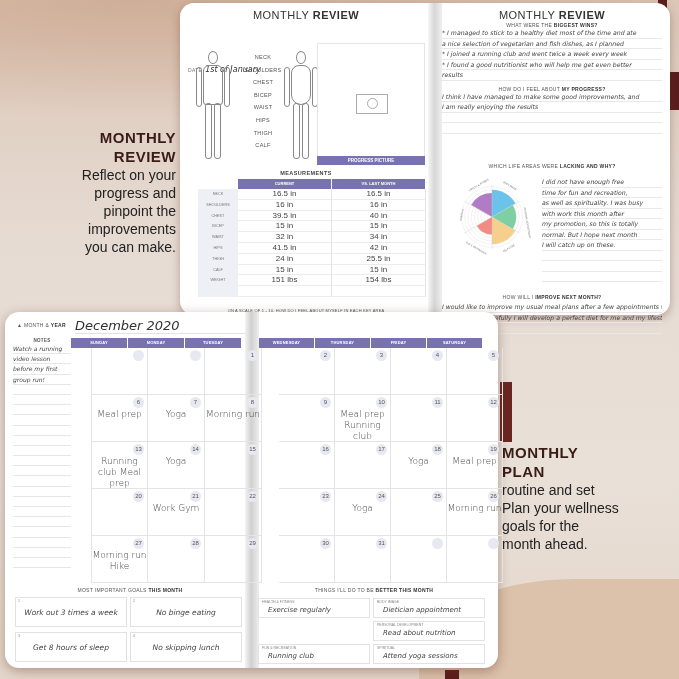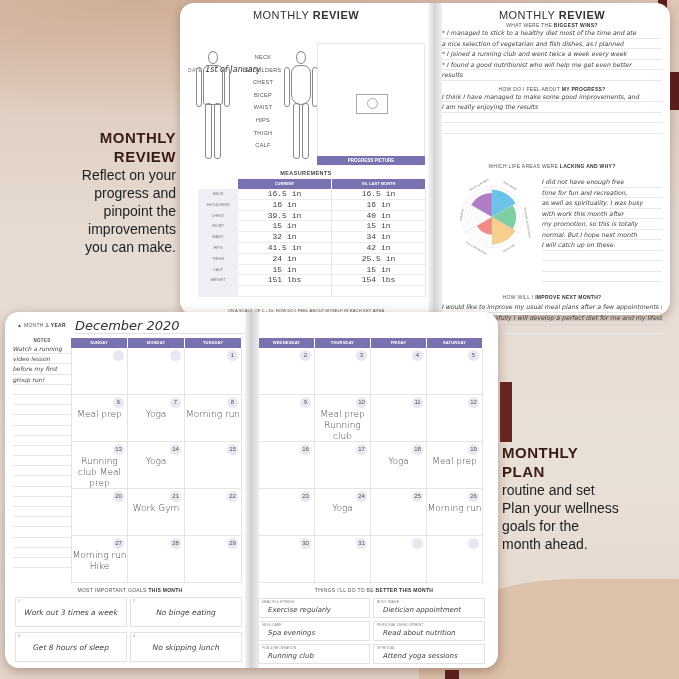--- a/index.html
+++ b/index.html
@@ -57,21 +57,21 @@
   .photo-label {
     position:absolute; left:129px; top:147px; width:108px; height:9px;
     background:#7873b0; color:#fff; font-size:4.5px; font-weight:bold; text-align:center; line-height:9px;
   }
   .meas-title { position:absolute; left:0; top:161px; width:236px; text-align:center; font-size:5.5px; font-weight:bold; color:#444; letter-spacing:0.4px; }
   .meas-table { position:absolute; left:10px; top:170px; width:228px; }
   .meas-head { display:flex; margin-left:40px; }
   .meas-head div { flex:1; background:#7873b0; color:#fff; font-size:4px; font-weight:bold; text-align:center; height:10px; line-height:10px; border-right:1px solid #fff; }
   .meas-row { display:flex; height:10.8px; }
   .meas-row .lbl { width:40px; background:#eef0f6; font-size:3.8px; color:#777; text-align:center; line-height:10.8px; text-transform:uppercase; }
-  .meas-row .v { flex:1; font-size:8px; color:#444; text-align:center; line-height:10.8px; border-bottom:1px solid #ececec; border-right:1px solid #e4e4e4; font-family:Liberation Mono, monospace; font-weight:200; }
+  .meas-row .v { flex:1; font-size:8px; color:#444; text-align:center; line-height:10.8px; border-bottom:1px solid #ececec; border-right:1px solid #e4e4e4; font-family:Liberation Sans, sans-serif; font-weight:200; }
   .scale-note { position:absolute; left:0; top:299px; width:236px; text-align:center; font-size:4px; color:#555; letter-spacing:0.2px; }
 
   
   .tr { position: absolute; left: 262px; top: 6px; width: 220px; }
   .sec-q { font-size: 5px; color: #555; text-align: center; letter-spacing: 0.3px; text-transform: uppercase; }
   .sec-q b { color:#333; }
   .hand-lines div { font-size: 6.2px; color:#444; height: 10.5px; line-height: 10.5px; border-bottom: 1px solid #e8e8e8; white-space: nowrap; overflow: hidden; font-family:"DejaVu Sans", sans-serif; font-style: italic; font-weight:200; }
   .wheel { position:absolute; left:10px; top:168px; width:80px; height:80px; }
   .lacking-text { position:absolute; left:100px; top:168px; width:120px; }
 
@@ -87,21 +87,21 @@
   }
   .my-label { position:absolute; left:12px; top:10px; font-size:5px; color:#555; letter-spacing:0.3px; }
   .my-label b { color:#333; }
   .my-value { position:absolute; left:70px; top:6px; width:170px; font-size:13px; border-bottom:1px solid #e2e2e2; color:#333; font-family:"DejaVu Sans", sans-serif; font-style: italic; font-weight:200; }
   .notes-col { position:absolute; left:8px; top:26px; width:58px; }
   .notes-col .nlabel { font-size:4.5px; font-weight:bold; color:#555; text-align:center; margin-bottom:1px; letter-spacing:0.3px; }
   .notes-col .nline { font-size:6px; height:10.2px; line-height:10.2px; border-bottom:1px solid #e6e6e6; color:#444; white-space:nowrap; font-family:"DejaVu Sans", sans-serif; font-style: italic; font-weight:200; }
   .cal { position:absolute; top:26px; }
   .cal-head { display:flex; }
   .cal-head div { background:#7873b0; color:#fff; font-size:4px; font-weight:bold; text-align:center; height:10px; line-height:10px; border-right:1px solid #fff; letter-spacing:0.2px; }
-  .cal-row { display:flex; }
+  .cal-row { display:flex;margin-left:20px; }
   .cal-cell { position:relative; height:47px; border-right:1px solid #e4e4e4; border-bottom:1px solid #e4e4e4; }
   .cal-cell .num {
     position:absolute; right:3px; top:2px; width:11px; height:11px; border-radius:50%;
     background:#e8e8f2; color:#555; font-size:6px; text-align:center; line-height:11px;
   }
   .cal-cell .ev { position:absolute; left:0; right:0; top:14px; text-align:center; font-size:9px; color:#444; line-height:11px; font-family:"DejaVu Sans", sans-serif; font-weight:200; }
   .goals-title { position:absolute; top:275px; font-size:5px; color:#555; text-align:center; letter-spacing:0.3px; }
   .goals-title b { color:#333; }
   .goal-box { position:absolute; border:1px solid #e2e2e2; height:30px; }
   .goal-box .gn { position:absolute; left:2px; top:1px; font-size:3.5px; color:#888; }
@@ -565,24 +565,20 @@
     <span>THINGS I'LL DO TO BE</span> <b>BETTER THIS MONTH</b>
   </div>
   <div class="better-box" style="left:253px; top:286px; width:112px;">
       <span class="bl">HEALTH &amp; FITNESS</span>
       <span class="bt">Exercise regularly</span>
     </div>
   <div class="better-box" style="left:368px; top:286px; width:112px;">
       <span class="bl">BODY IMAGE</span>
       <span class="bt">Dietician appointment</span>
     </div>
-  <div class="better-box" style="left:253px; top:309px; width:112px;">
-      <span class="bl">SELF-CARE</span>
-      <span class="bt">Spa evenings</span>
-    </div>
   <div class="better-box" style="left:368px; top:309px; width:112px;">
       <span class="bl">PERSONAL DEVELOPMENT</span>
       <span class="bt">Read about nutrition</span>
     </div>
   <div class="better-box" style="left:253px; top:332px; width:112px;">
       <span class="bl">FUN &amp; RECREATION</span>
       <span class="bt">Running club</span>
     </div>
   <div class="better-box" style="left:368px; top:332px; width:112px;">
       <span class="bl">SPIRITUAL</span>

